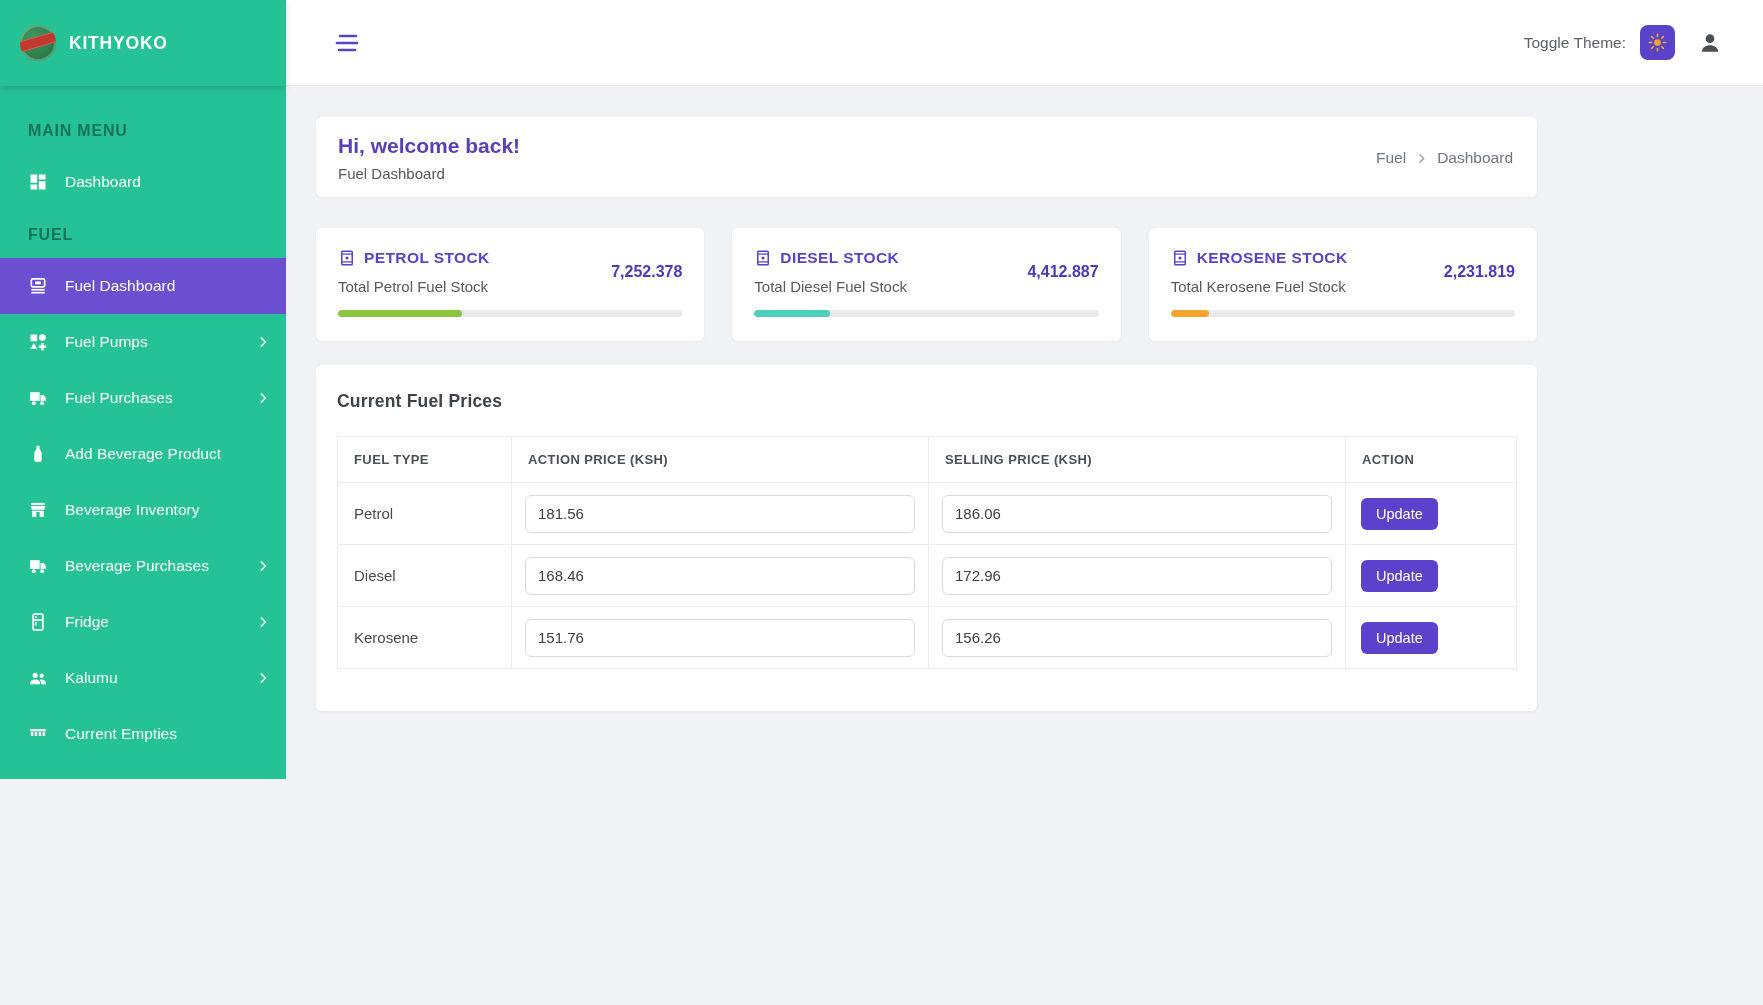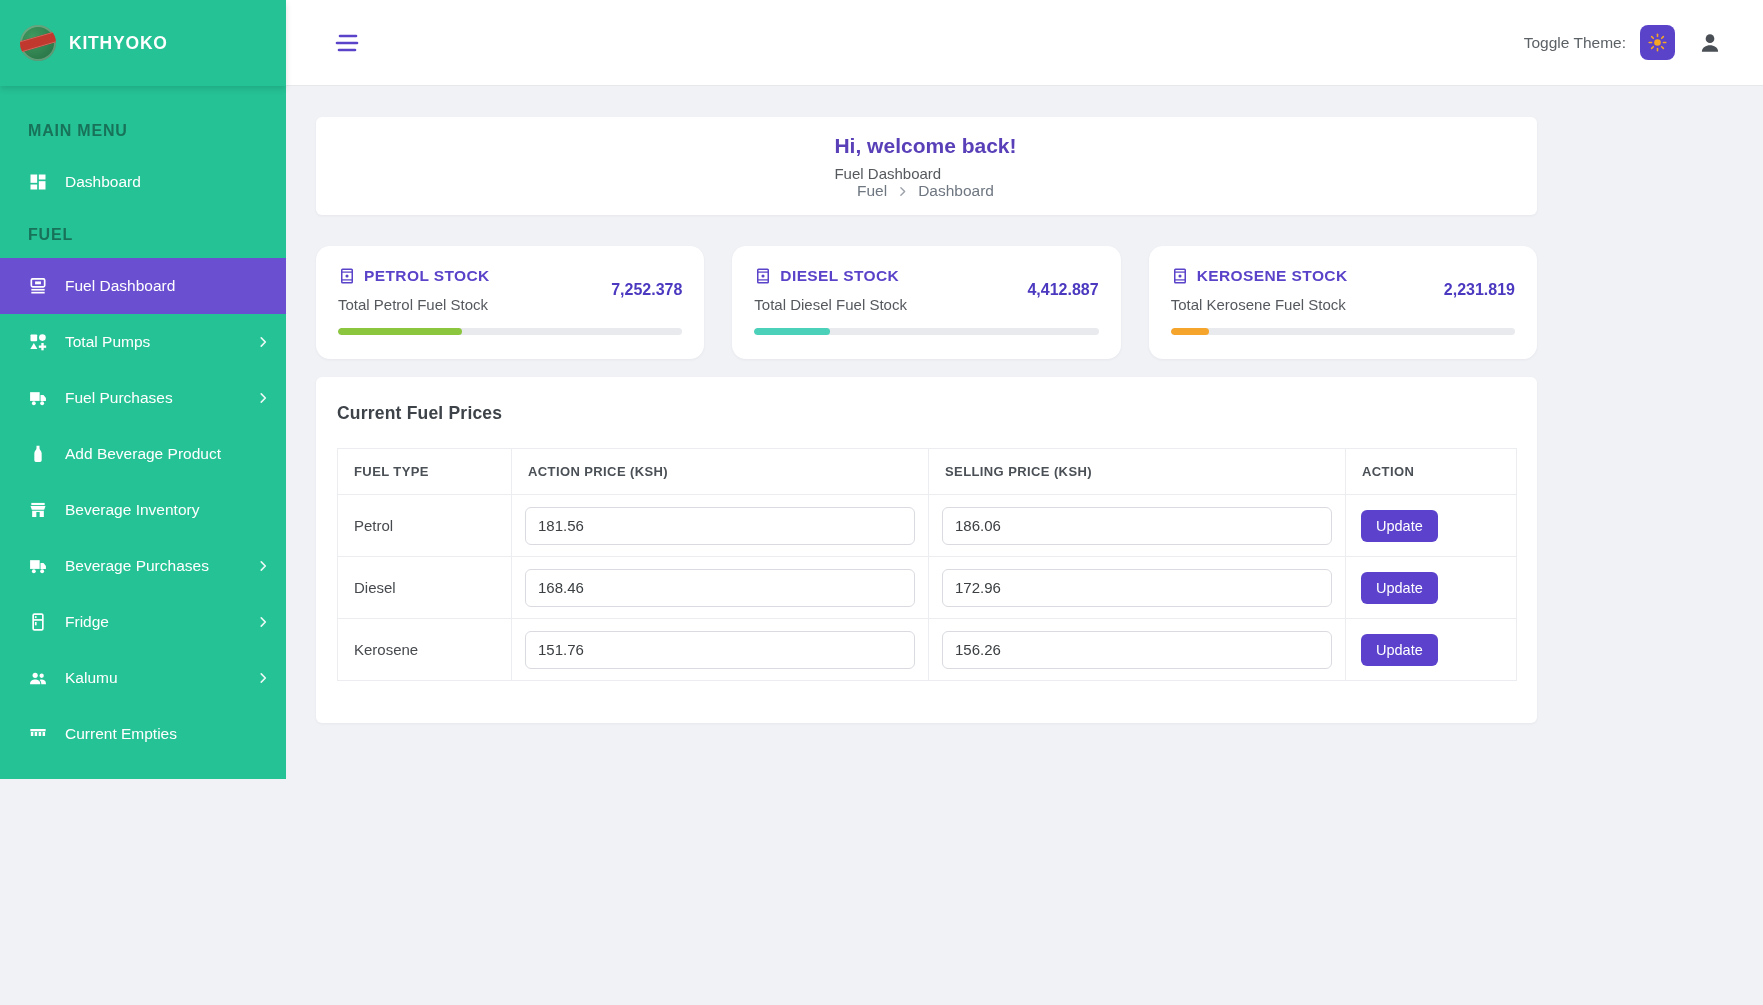--- a/index.html
+++ b/index.html
@@ -42,41 +42,41 @@
   .theme-btn { width:35px; height:35px; border-radius:8px; background:#5b43c9; border:none;
     display:inline-flex; align-items:center; justify-content:center; cursor:pointer; }
   .user-icon { width:26px; height:26px; display:inline-flex; margin-left:8px; cursor:pointer; }
 
   
   .main { position:absolute; left:286px; top:86px; right:0; bottom:0; overflow:hidden; }
   .content { width:1221px; margin:31px 0 0 30px; }
 
   .welcome-card { background:#fff; border-radius:6px; padding:17px 24px 15px 22px;
     display:flex; align-items:center; justify-content:space-between;
-    box-shadow:0 1px 3px rgba(30,30,60,0.05);flex-direction:column; }
+    box-shadow:0 1px 3px rgba(30,30,60,0.05); }
   .welcome-title { color:#5940b8; font-size:21px; font-weight:bold; }
   .welcome-sub { color:#55595e; font-size:15px; margin-top:7px; }
   .breadcrumb { display:flex; align-items:center; gap:9px; color:#6e7680; font-size:15.5px; }
   .bc-chev { color:#9aa1a9; font-size:14px; display:inline-flex; }
   .bc-chev svg { width:13px; height:13px; }
 
   .cards-row { display:flex; gap:28px; margin-top:31px; }
-  .stock-card { flex:1; background:#fff; border-radius:14px; padding:21px 22px 24px;
+  .stock-card { flex:1; background:#fff; border-radius:6px; padding:21px 22px 24px;
     box-shadow:0 1px 3px rgba(30,30,60,0.05); }
   .sc-top { display:flex; align-items:center; justify-content:space-between; }
   .sc-left {}
   .sc-title-row { display:flex; align-items:center; gap:8px; color:#5b43c9; }
   .sc-title-row svg { width:18px; height:18px; }
   .sc-title { font-size:15.5px; font-weight:bold; letter-spacing:0.4px; }
   .sc-sub { color:#55595e; font-size:15px; margin-top:11px; }
   .sc-value { color:#4b39c0; font-size:16px; font-weight:bold; }
   .sc-bar { margin-top:15px; height:7px; background:#e9eaee; border-radius:4px; overflow:hidden; }
   .sc-fill { height:100%; border-radius:4px; }
 
-  .prices-panel { background:#fff; border-radius:6px; margin-top:18px;
+  .prices-panel { background:#fff; border-radius:6px; margin-top:24px;
     padding:26px 21px 42px; box-shadow:0 1px 3px rgba(30,30,60,0.05); }
   .panel-title { color:#3d4349; font-size:17.5px; font-weight:bold; letter-spacing:0.2px; }
   table.prices { width:100%; border-collapse:collapse; margin-top:24px; table-layout:fixed; }
   .prices th, .prices td { border:1px solid #ebedf0; }
   .prices th { text-align:left; font-size:13px; color:#4a5056; letter-spacing:0.4px;
     padding:15px 16px; font-weight:bold; }
   .prices td { height:62px; padding:0 13px; font-size:15px; color:#46494d; }
   .prices td.ft { padding-left:16px; }
   .col-type { width:174px; } .col-buy { width:417px; } .col-sell { width:417px; }
   .col-action { width:171px; }
@@ -125,21 +125,21 @@
       <div class="menu-item">
         <span class="mi-icon">
           <svg viewBox="0 0 24 24" fill="#fff">
             <rect x="3" y="3" width="8" height="8" rx="1"></rect>
             <circle cx="17.3" cy="6.7" r="4"></circle>
             <path d="M7 13.2l4.2 7.3H2.8z"></path>
             <rect x="16" y="13.2" width="2.8" height="8.8"></rect>
             <rect x="13" y="16.2" width="8.8" height="2.8"></rect>
           </svg>
         </span>
-        <span>Total Pumps</span>
+        <span>Fuel Pumps</span>
         <span class="mi-chevron">
           <svg viewBox="0 0 24 24" fill="none" stroke="#fff" stroke-width="2.8" stroke-linecap="round" stroke-linejoin="round">
             <polyline points="9 5 16 12 9 19"></polyline>
           </svg>
         </span>
       </div>
       <div class="menu-item">
         <span class="mi-icon">
           <svg viewBox="0 0 24 24" fill="#fff">
             <path d="M2.5 5h11.5v10.5H2.5z"></path>

